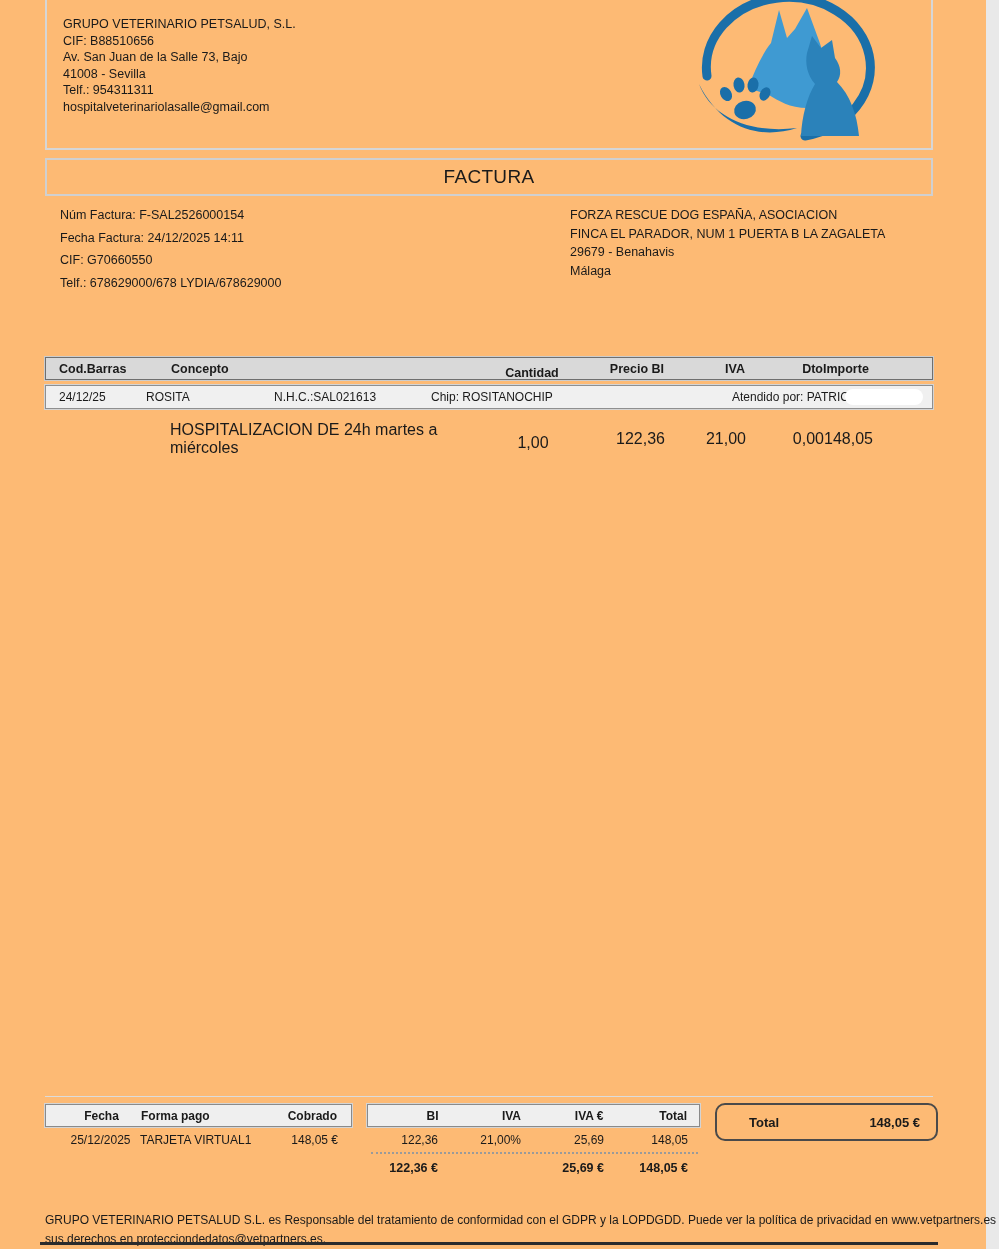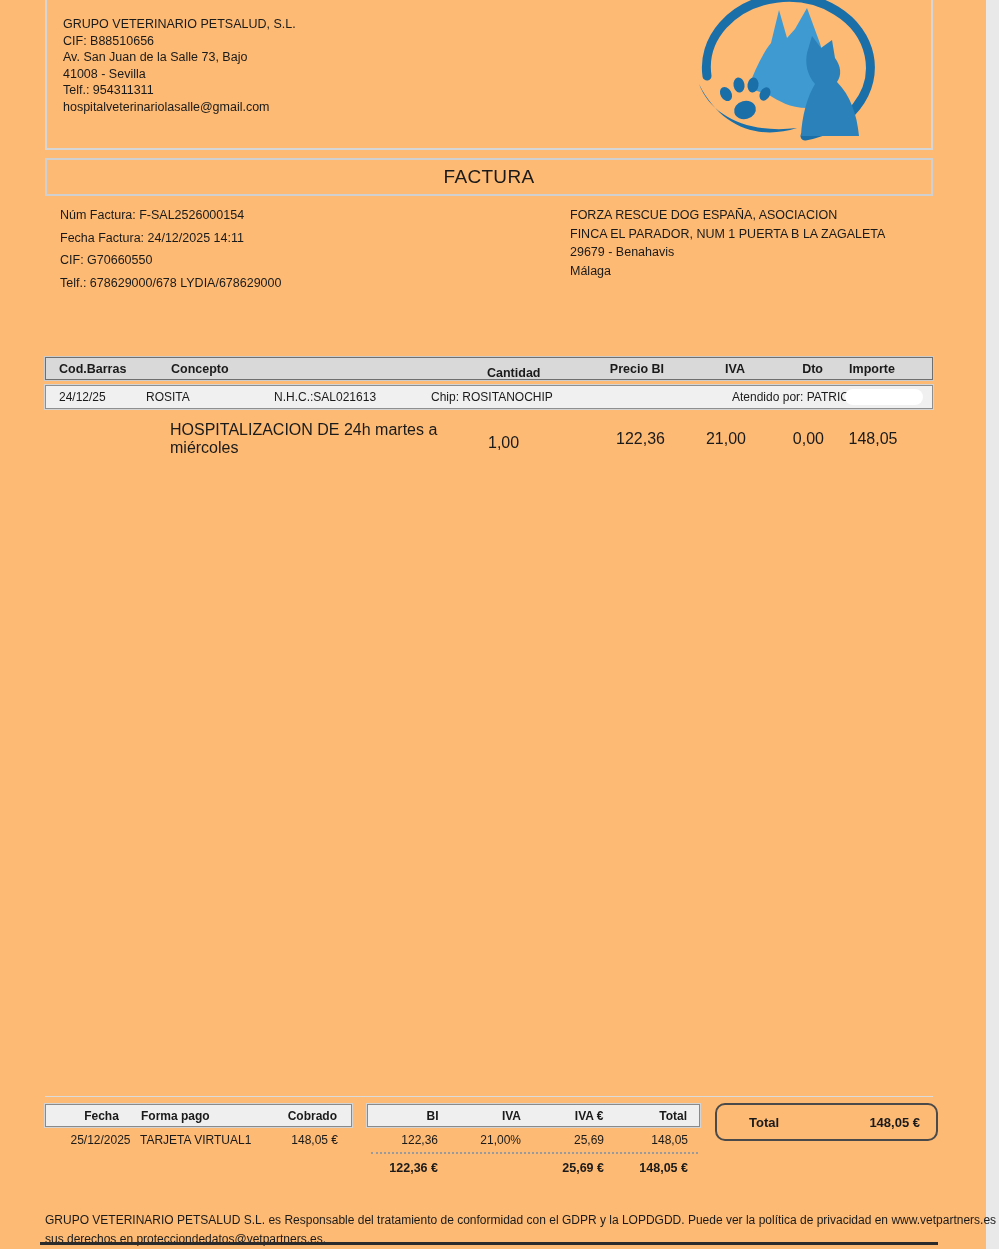--- a/index.html
+++ b/index.html
@@ -51,25 +51,25 @@
     position: absolute; left: 45px; top: 357px;
     width: 888px; height: 23px;
     background: #d9d9d9;
     border: 1px solid #6f6f6f;
     box-shadow: 0 0 0 1px #cccccc;
     display: flex; align-items: center;
     font-weight: bold; font-size: 12.5px;
   }
   .c-barras   { width: 125px; padding-left: 13px; }
   .c-concepto { flex: 1; }
-  .c-cantidad { width: 90px; text-align: left; margin-top: 8px; }
+  .c-cantidad { width: 90px; text-align: center; margin-top: 8px; }
   .c-precio   { width: 87px; text-align: right; }
   .c-iva      { width: 81px; text-align: right; }
   .c-dto      { width: 78px; text-align: right; }
-  .c-importe  { width: 109px; text-align: center; padding-right: 11px; }
+  .c-importe  { width: 109px; text-align: left; padding-right: 11px; }
   .patient-row {
     position: absolute; left: 45px; top: 385px;
     width: 888px; height: 24px;
     background: #f0f0f0;
     border: 1px solid #8f8f8f;
     box-shadow: 0 0 0 1px #d4d4d4;
     font-size: 12px;
   }
   .patient-row > span { position: absolute; top: 4px; white-space: nowrap; }
   .pr-date     { left: 13px; }

